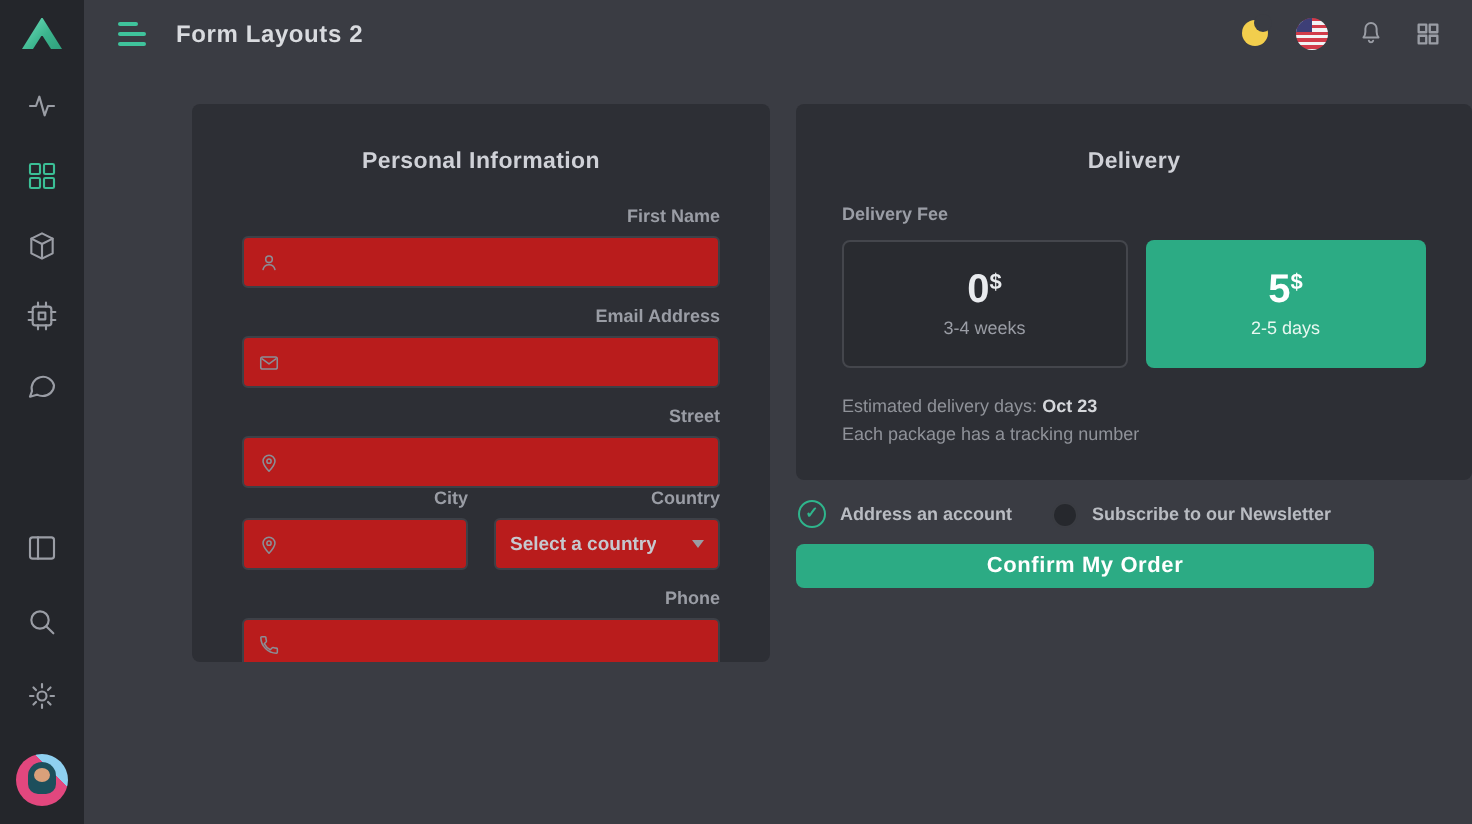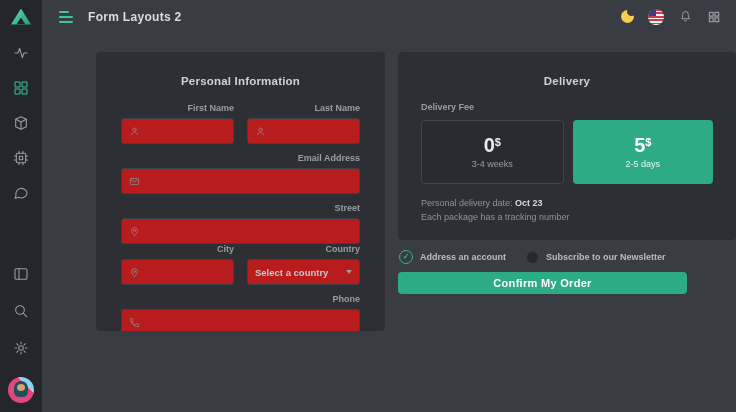--- a/index.html
+++ b/index.html
@@ -202,30 +202,20 @@
       <div class="col no-top">
         <div class="flabel">First Name</div>
         <div class="ibox">
           <svg class="f-icon" width="11" height="11" viewBox="0 0 24 24">
               <circle cx="12" cy="8" r="3.6"></circle>
               <path d="M5.5 19c1-3.4 3.4-5 6.5-5s5.5 1.6 6.5 5"></path>
             </svg>
           <input type="text" style="">
         </div>
       </div>
-      <div class="col no-top">
-        <div class="flabel">Last Name</div>
-        <div class="ibox">
-          <svg class="f-icon" width="11" height="11" viewBox="0 0 24 24">
-              <circle cx="12" cy="8" r="3.6"></circle>
-              <path d="M5.5 19c1-3.4 3.4-5 6.5-5s5.5 1.6 6.5 5"></path>
-            </svg>
-          <input type="text" style="">
-        </div>
-      </div>
     </div>
 
     <div class="col-full">
       <div class="flabel">Email Address</div>
       <div class="ibox">
         <svg class="f-icon" width="11" height="11" viewBox="0 0 24 24">
             <rect x="3" y="5.5" width="18" height="13" rx="2"></rect>
             <path d="M4.5 7.5l7.5 5.5 7.5-5.5"></path>
           </svg>
         <input type="text" style="">
@@ -285,21 +275,21 @@
       <div class="price-line"><span class="price">0</span><span class="currency">$</span></div>
       <div class="duration">3-4 weeks</div>
     </div>
     <div class="option selected">
       <div class="price-line"><span class="price">5</span><span class="currency">$</span></div>
       <div class="duration">2-5 days</div>
     </div>
   </div>
 
   <div class="notes">
-    <div><span>Personal delivery date:</span> <b>Oct 23</b></div>
+    <div><span>Estimated delivery days:</span> <b>Oct 23</b></div>
     <div>Each package has a tracking number</div>
   </div>
 </div>
 
 <div class="subscribe-row">
   <div class="checkbox"></div>
   <span class="sub-label">Address an account</span>
   <div class="radio"></div>
   <span class="sub-label">Subscribe to our Newsletter</span>
 </div>

